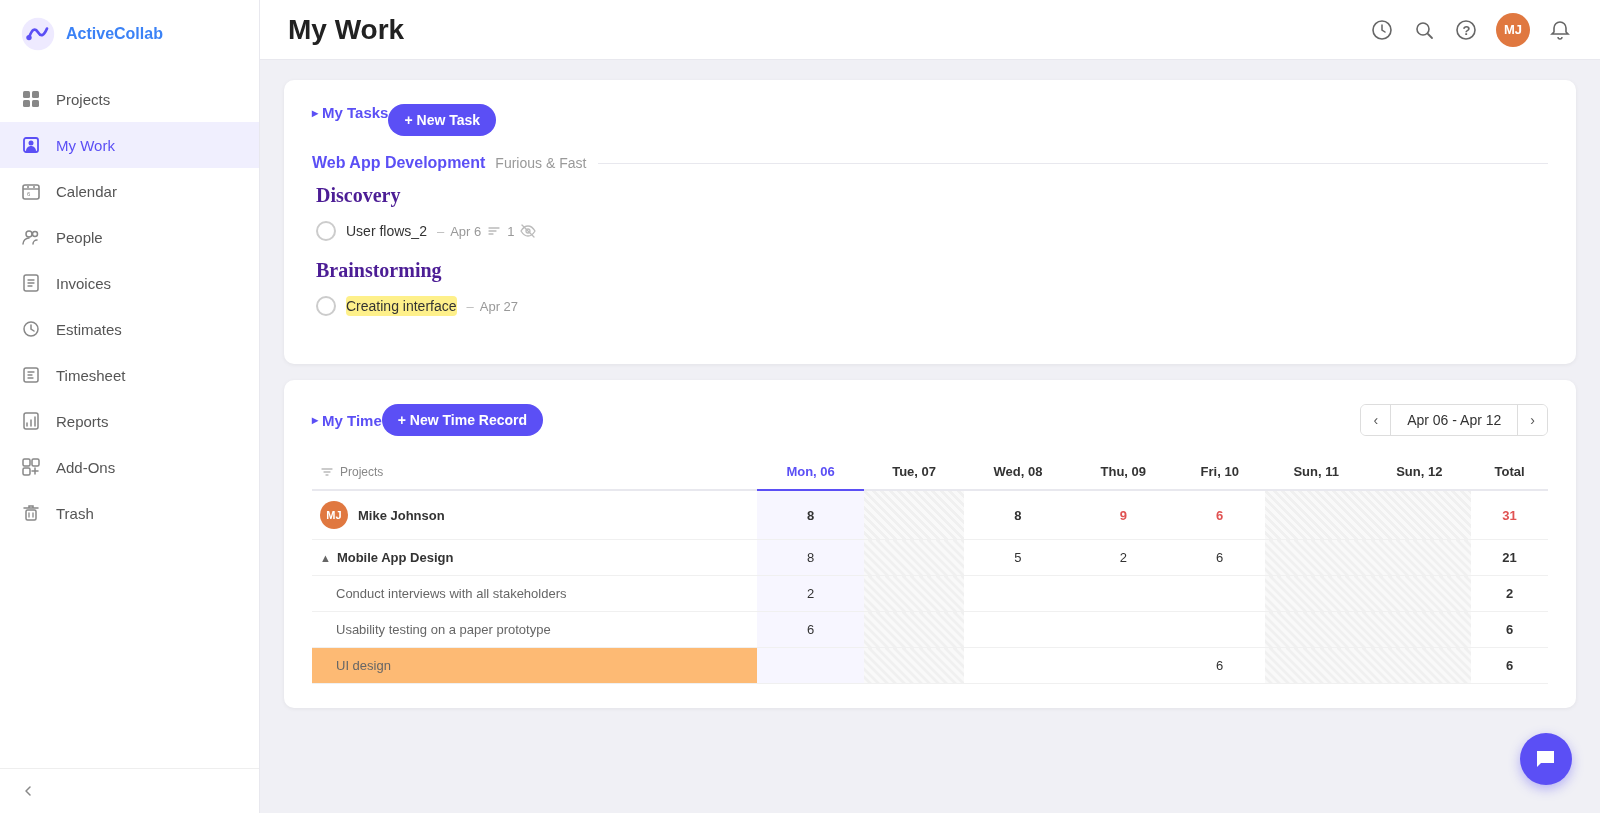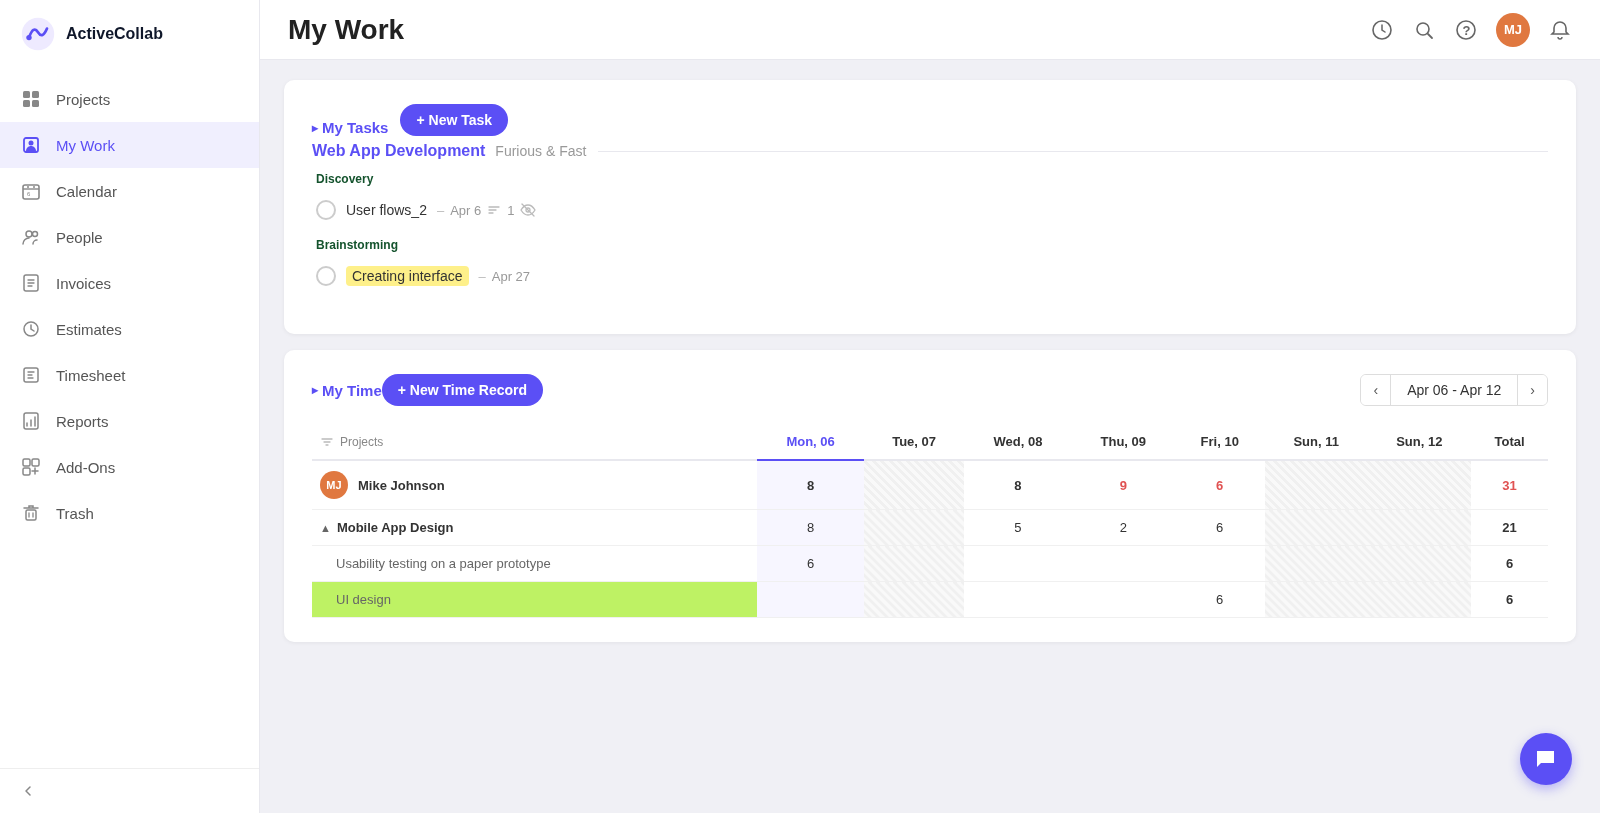--- a/index.html
+++ b/index.html
@@ -21,21 +21,21 @@
       padding: 16px 20px;
       gap: 10px;
     }
     .logo-icon {
       width: 36px;
       height: 36px;
     }
     .logo-text {
       font-size: 16px;
       font-weight: 600;
-      color: #0f172a;
+      color: #3b82f6;
     }
     .sidebar-nav {
       flex: 1;
       padding: 8px 0;
     }
     .nav-item {
       display: flex;
       align-items: center;
       gap: 14px;
       padding: 12px 20px;
@@ -134,23 +134,22 @@
     .card {
       background: #fff;
       border-radius: 10px;
       padding: 24px 28px;
       box-shadow: 0 1px 4px rgba(0,0,0,0.06);
     }
 
     
     .section-header {
       display: flex;
-      align-items: flex-end;
-      gap: 12px;
-      margin-bottom: 6px;
+      align-items: flex-start;
+      margin-bottom: 18px;
     }
     .section-title-link {
       color: #5b4ff5;
       font-size: 15px;
       font-weight: 600;
       cursor: pointer;
       display: flex;
       align-items: center;
       gap: 4px;
     }
@@ -189,25 +188,26 @@
       align-items: center;
       margin-bottom: 12px;
     }
     .divider-line {
       flex: 1;
       height: 1px;
       background: #e8e8ee;
       margin-left: 12px;
     }
     .task-group-label {
-      font-size: 12px;
-      font-weight: 600;
-      color: #14532d;
+      font-size: 20px;
+      font-weight: 600;
+      color: #4c1d95;
       margin: 10px 0 6px 0;
       padding-left: 4px;
+      font-family: Liberation Serif, serif;
     }
     .task-item {
       display: flex;
       align-items: center;
       gap: 10px;
       padding: 8px 4px;
     }
     .task-checkbox {
       width: 20px;
       height: 20px;
@@ -215,21 +215,21 @@
       border: 2px solid #ccc;
       flex-shrink: 0;
       cursor: pointer;
     }
     .task-name {
       font-size: 14px;
       color: #333;
     }
     .task-name.highlighted {
       background: #fef08a;
-      padding: 2px 6px;
+      padding: 2px 0;
       border-radius: 4px;
     }
     .task-meta {
       color: #999;
       font-size: 13px;
       display: flex;
       align-items: center;
       gap: 6px;
     }
     .task-meta-dash { color: #bbb; }
@@ -646,37 +646,50 @@
             <td class="today-col">8</td>
             <td class="weekend-col"></td>
             <td>5</td>
             <td>2</td>
             <td>6</td>
             <td class="weekend-col"></td>
             <td class="weekend-col"></td>
             <td class="total-col">21</td>
           </tr>
 
+          <tr>
+            <td class="projects-col">
+              <span class="sub-task-label">Conduct interviews with all stakeholders</span>
+            </td>
+            <td class="today-col">2</td>
+            <td class="weekend-col"></td>
+            <td></td>
+            <td></td>
+            <td></td>
+            <td class="weekend-col"></td>
+            <td class="weekend-col"></td>
+            <td class="total-col">2</td>
+          </tr>
 
           <tr>
             <td class="projects-col">
               <span class="sub-task-label">Usability testing on a paper prototype</span>
             </td>
             <td class="today-col">6</td>
             <td class="weekend-col"></td>
             <td></td>
             <td></td>
             <td></td>
             <td class="weekend-col"></td>
             <td class="weekend-col"></td>
             <td class="total-col">6</td>
           </tr>
 
           <tr>
-            <td class="projects-col" style="background:#bef264;">
+            <td class="projects-col" style="background:#fdba74;">
               <span class="sub-task-label">UI design</span>
             </td>
             <td class="today-col"></td>
             <td class="weekend-col"></td>
             <td></td>
             <td></td>
             <td>6</td>
             <td class="weekend-col"></td>
             <td class="weekend-col"></td>
             <td class="total-col">6</td>

